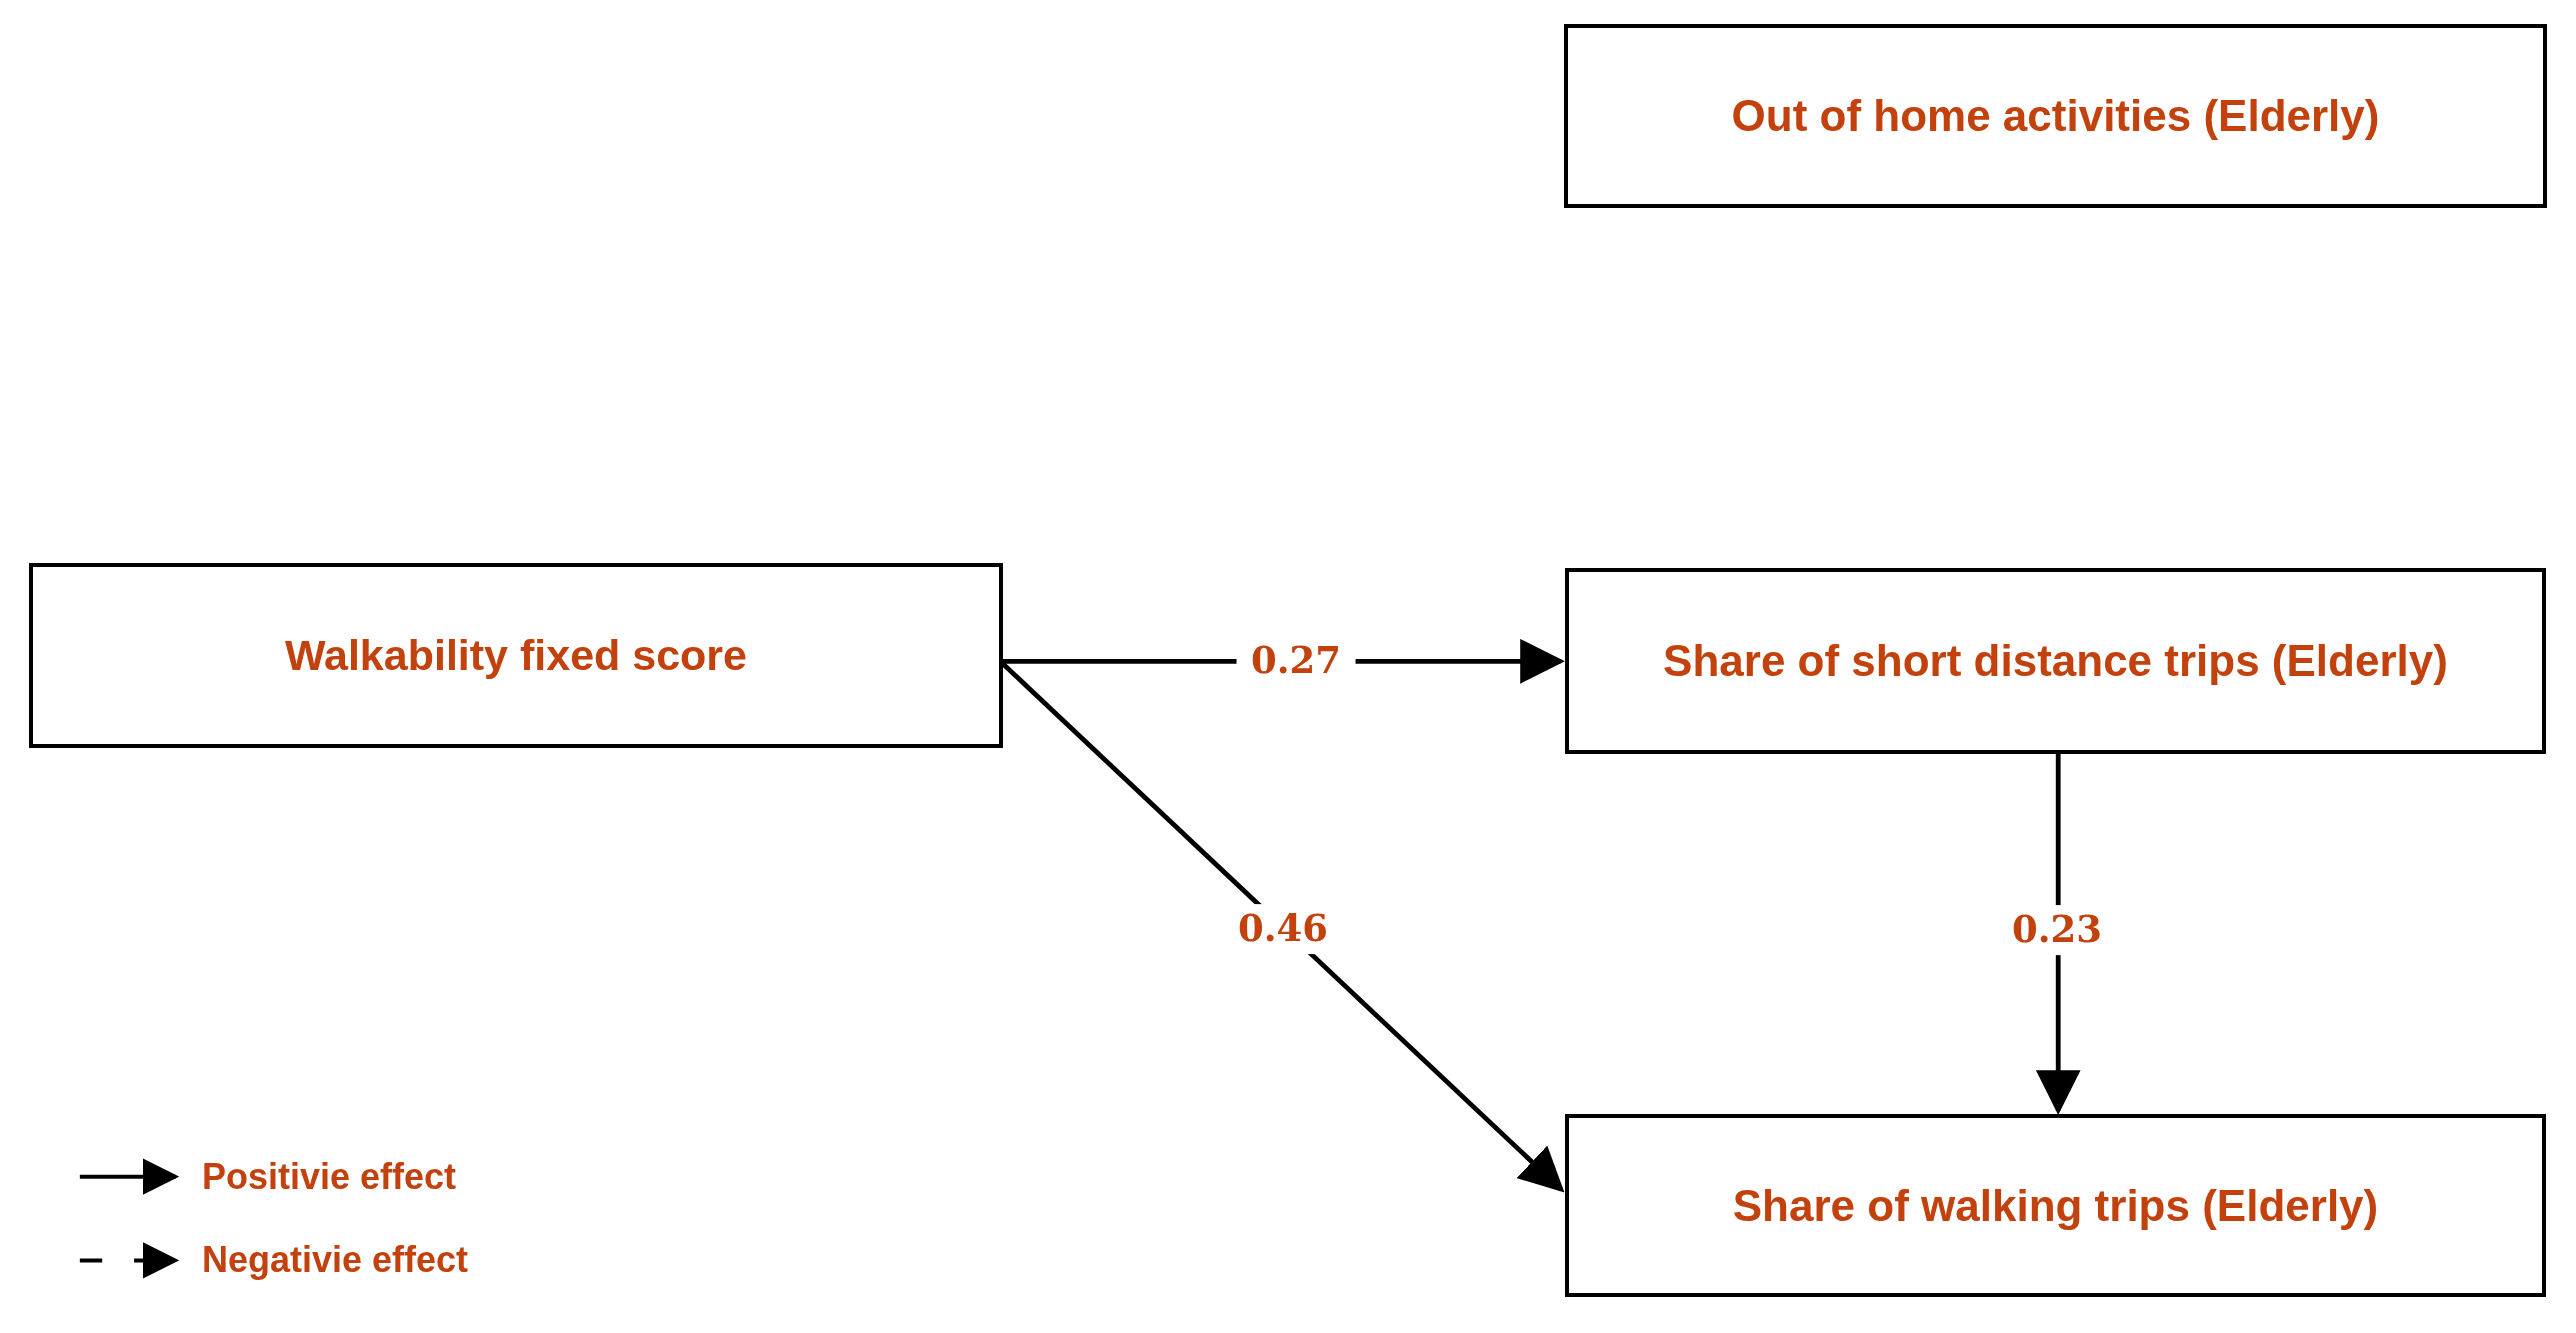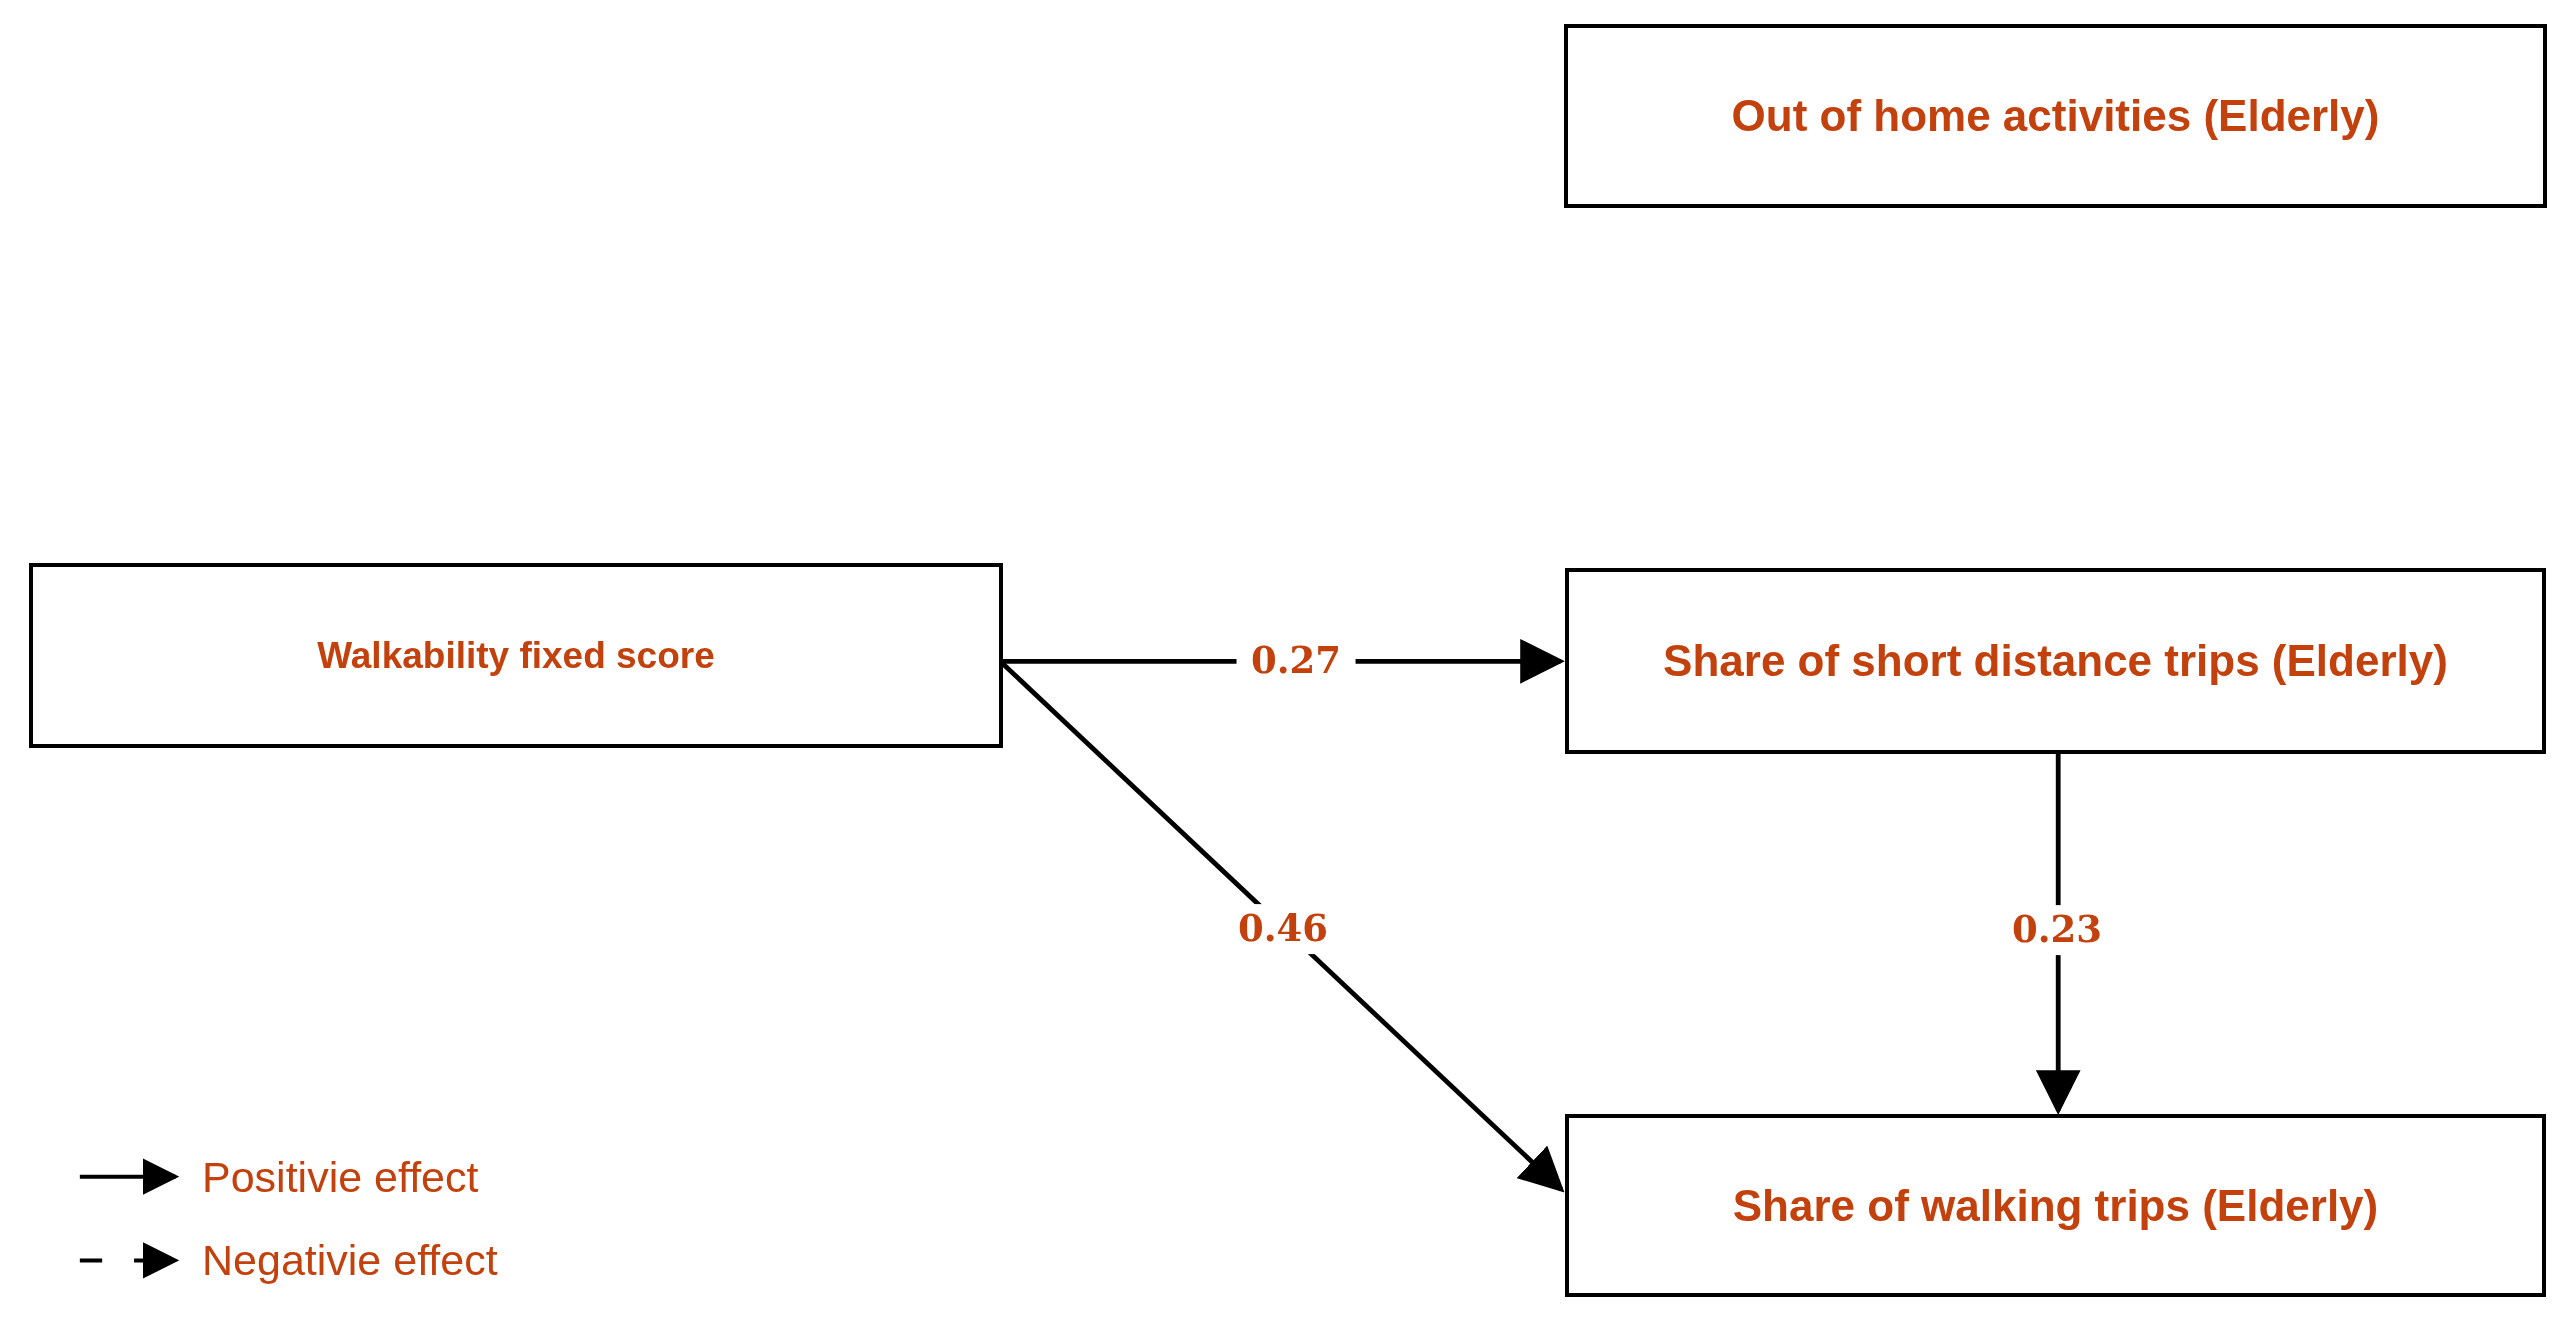--- a/index.html
+++ b/index.html
@@ -15,43 +15,43 @@
   .node{
     position:absolute;
     box-sizing:border-box;
     border:4.8px solid #000000;
     background:#ffffff;
     display:flex;align-items:center;justify-content:center;
     text-align:center;
     font-weight:bold;
     white-space:nowrap;
   }
-  .node-walkability{left:29px;top:563px;width:974px;height:185px;font-size:37px;}
+  .node-walkability{left:29px;top:563px;width:974px;height:185px;font-size:43px;}
   .node-out-of-home{left:1564px;top:24px;width:983px;height:184px;font-size:44px;}
   .node-short-trips{left:1565px;top:568px;width:981px;height:186px;font-size:44px;}
   .node-walking-trips{left:1565px;top:1114px;width:981px;height:183px;font-size:44px;}
   .coef{
     position:absolute;
     transform:translate(-50%,-50%);
     background:#ffffff;
     font-family:"DejaVu Serif",serif;
     font-weight:bold;
     font-size:37px;
     line-height:1;
     padding:6.4px 14.4px;
     white-space:nowrap;
   }
   .coef-032{left:1296px;top:661px;}
   .coef-056{left:1283px;top:929px;}
   .coef-027{left:2057px;top:930px;}
   .legend-label{
     position:absolute;
     transform:translateY(-50%);
-    font-size:43px;
-    font-weight:normal;
+    font-size:36px;
+    font-weight:bold;
     white-space:nowrap;
   }
   .legend-positive{left:202px;top:1177px;}
   .legend-negative{left:202px;top:1260px;}
 </style>
 </head>
 <body>
 
 <div class="canvas">
 

